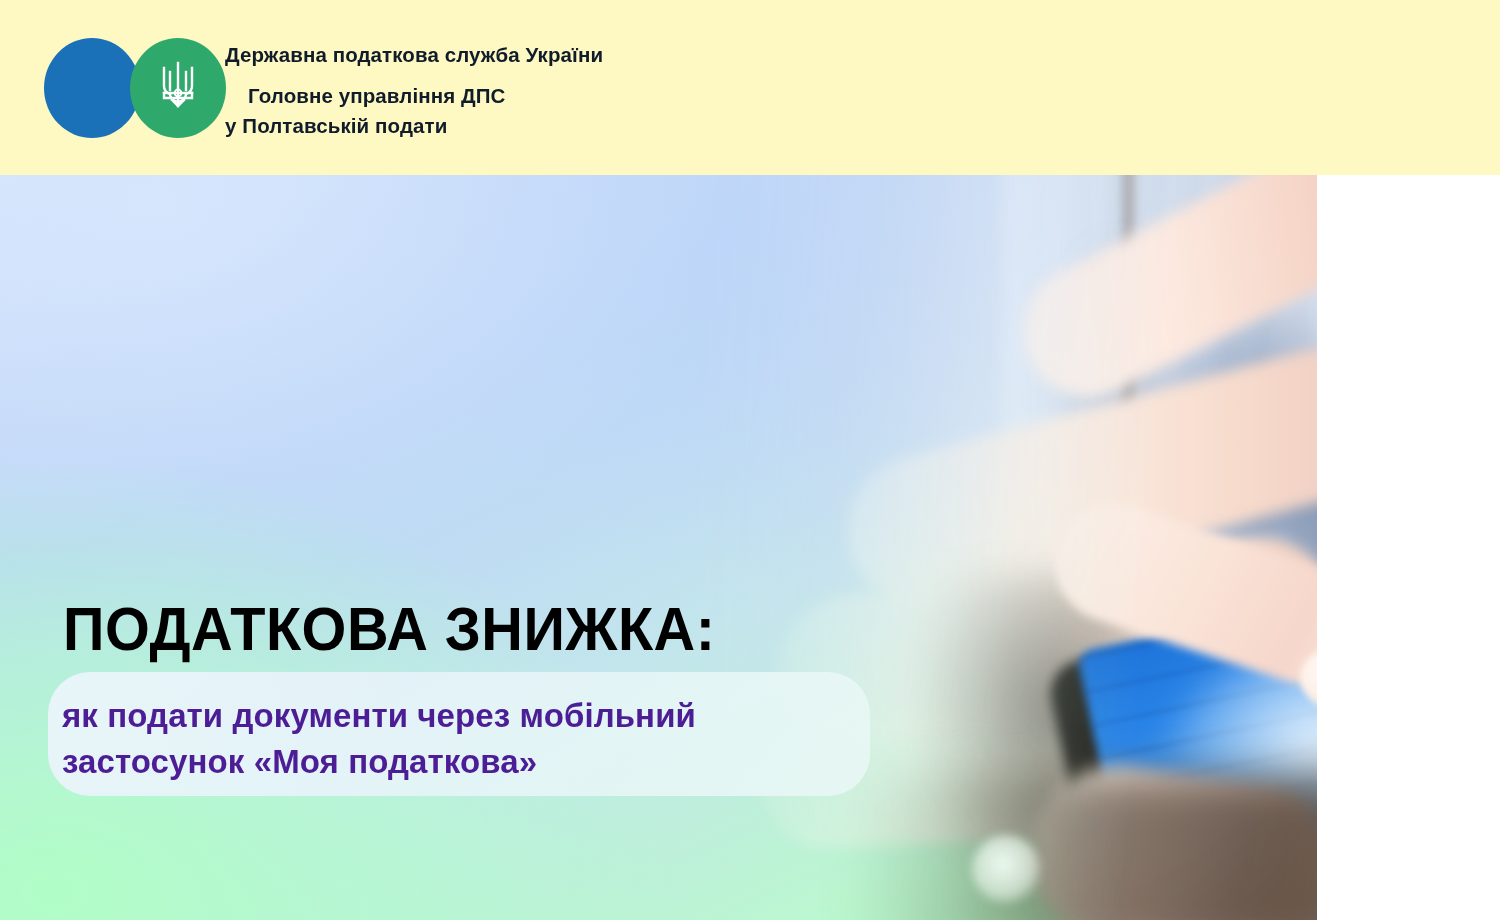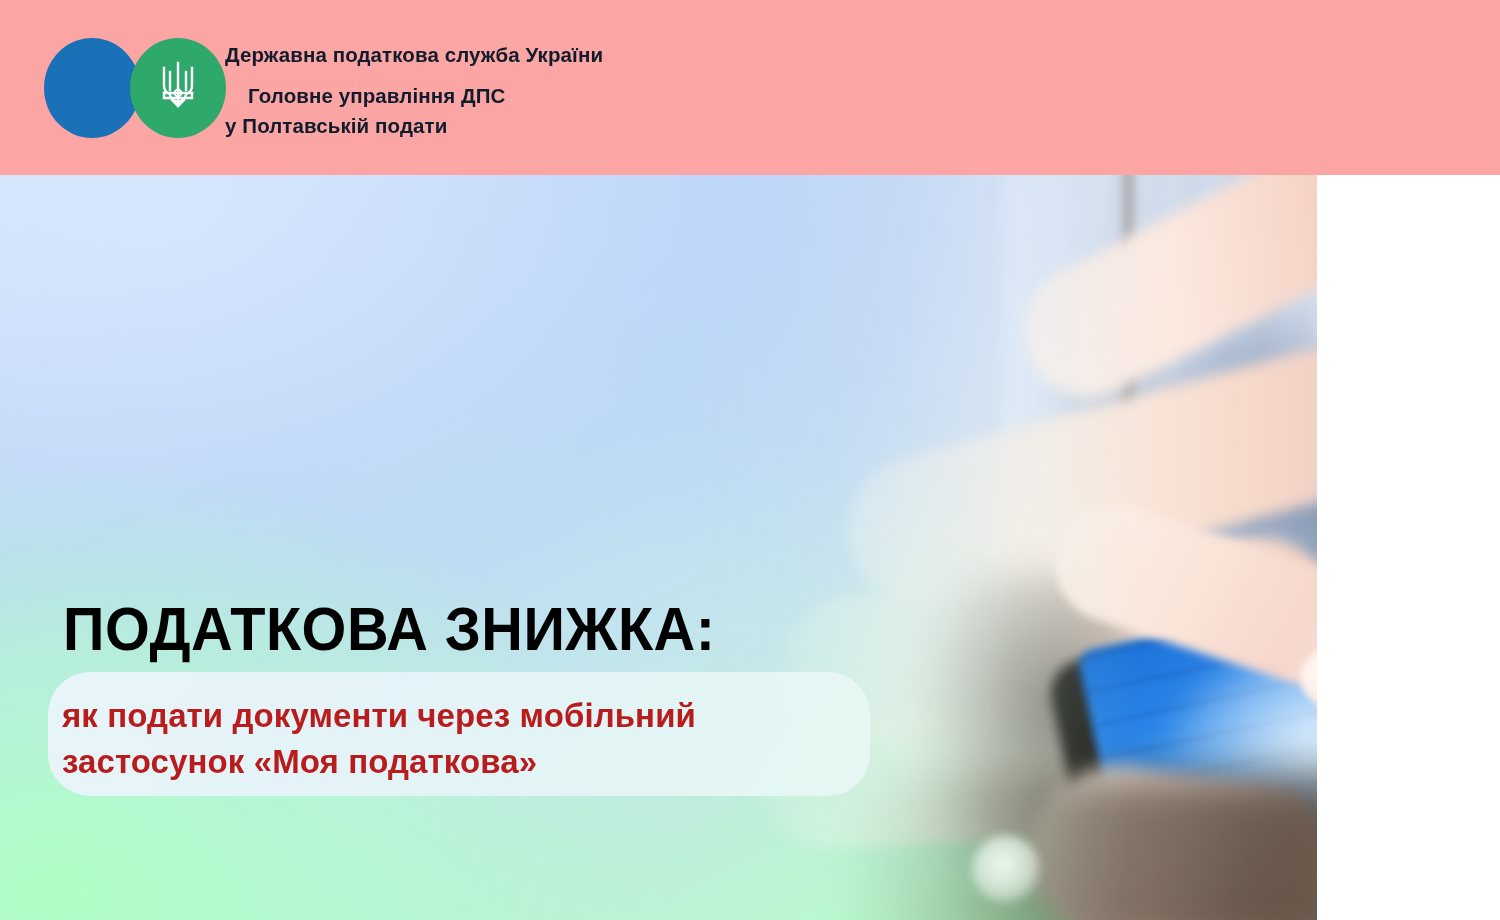--- a/index.html
+++ b/index.html
@@ -18,21 +18,21 @@
     overflow: hidden;
     background: #ffffff;
   }
 
   
   .header {
     position: absolute;
     left: 0; top: 0;
     width: 1500px;
     height: 175px;
-    background: #fca5a5;
+    background: #fef9c3;
     z-index: 40;
   }
   .logo-mark {
     position: absolute;
     left: 44px;
     top: 38px;
     width: 166px;
     height: 100px;
   }
   .logo-circle-blue {
@@ -344,21 +344,21 @@
     z-index: 25;
   }
   .subtitle-text {
     position: absolute;
     left: 62px;
     top: 518px;
     width: 830px;
     font-size: 33px;
     font-weight: bold;
     line-height: 46px;
-    color: #b91c1c;
+    color: #4c1d95;
     letter-spacing: 0.1px;
     z-index: 30;
     white-space: nowrap;
   }
   .subtitle-line { display: block; }
 </style>
 </head>
 <body>
 
 <div class="poster">

